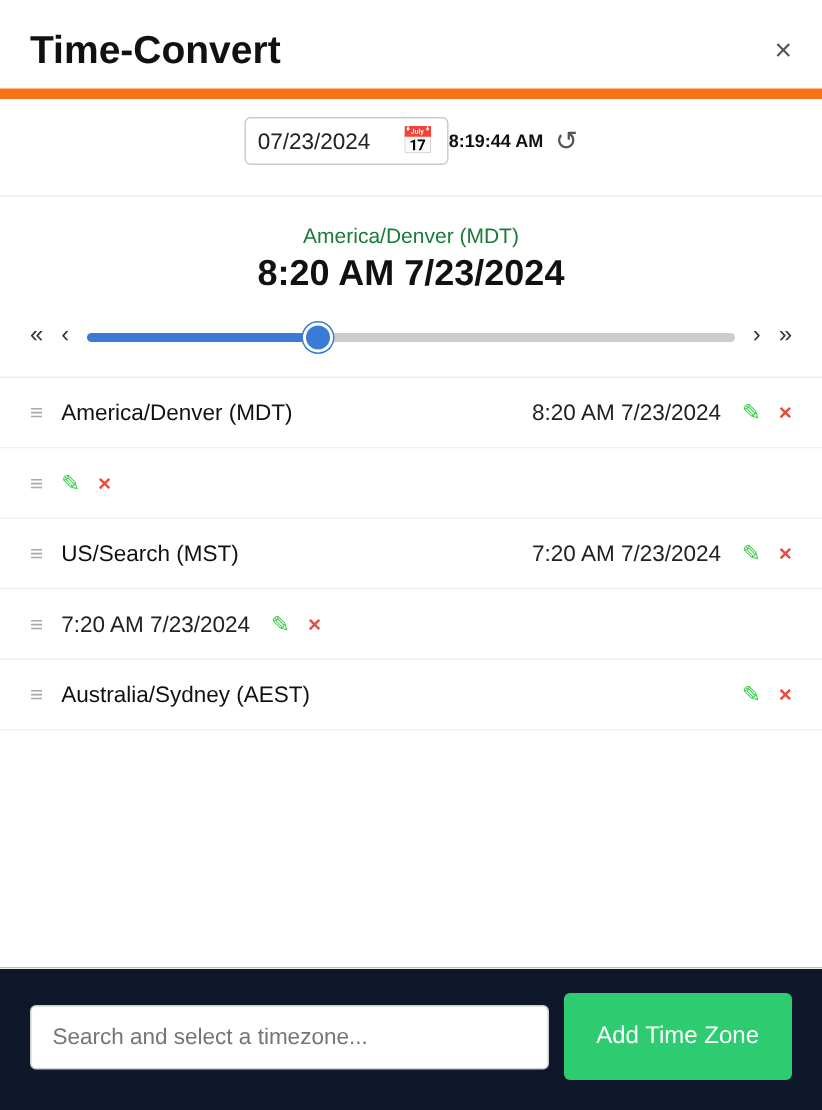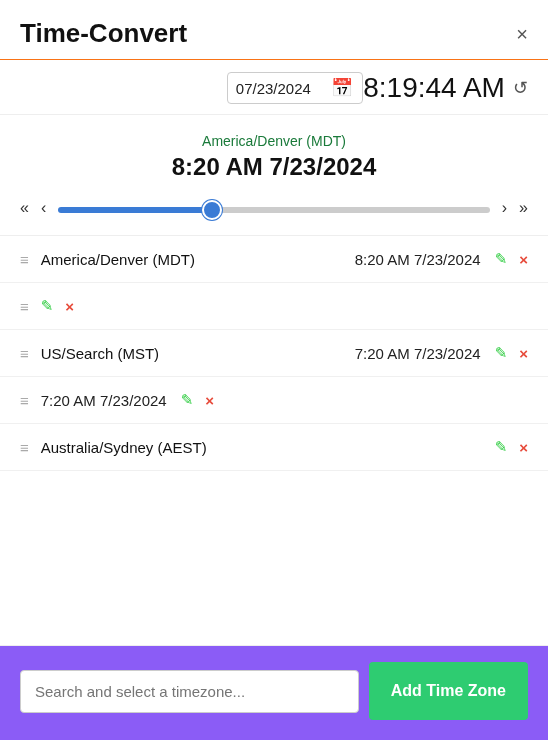--- a/index.html
+++ b/index.html
@@ -16,40 +16,40 @@
       background: #fff;
       padding: 0;
       display: flex;
       flex-direction: column;
     }
     .header {
       display: flex;
       align-items: center;
       justify-content: space-between;
       padding: 18px 20px 10px 20px;
-      border-bottom: 1px solid #f97316;
+      border-bottom: 7px solid #f97316;
     }
     .header-title {
       font-size: 26px;
       font-weight: 700;
       color: #111;
     }
     .close-btn {
       font-size: 20px;
       color: #555;
       background: none;
       border: none;
       cursor: pointer;
       line-height: 1;
     }
     .toolbar {
       display: flex;
       align-items: center;
-      justify-content: flex-end;
-      padding: 12px 20px 10px 20px;
+      justify-content: center;
+      padding: 12px 20px 20px 20px;
       border-bottom: 1px solid #eee;
     }
     .date-input-wrap {
       display: flex;
       align-items: center;
       border: 1px solid #ccc;
       border-radius: 4px;
       padding: 4px 8px;
       gap: 6px;
       background: #fff;
@@ -66,22 +66,22 @@
     .calendar-icon {
       font-size: 18px;
       color: #555;
     }
     .current-time {
       display: flex;
       align-items: center;
       gap: 8px;
     }
     .time-display {
-      font-size: 28px;
-      font-weight: 400;
+      font-size: 12px;
+      font-weight: 700;
       color: #111;
     }
     .refresh-icon {
       font-size: 18px;
       color: #555;
       cursor: pointer;
     }
     .hero-section {
       text-align: center;
       padding: 18px 20px 8px 20px;
@@ -190,40 +190,40 @@
       font-size: 15px;
       cursor: pointer;
       font-weight: 700;
     }
     .bottom-bar {
       padding: 16px 20px 20px 20px;
       border-top: 1px solid #eee;
       display: flex;
       align-items: center;
       gap: 10px;
-      background: #8b5cf6;
+      background: #0f172a;
       margin-top: auto;
     }
     .search-input {
       flex: 1;
       padding: 12px 14px;
       border: 1px solid #ccc;
       border-radius: 4px;
       font-size: 15px;
       color: #aaa;
       outline: none;
     }
     .add-btn {
       padding: 20px 22px;
       background: #2ecc71;
       color: #fff;
       border: none;
       border-radius: 4px;
       font-size: 16px;
-      font-weight: 700;
+      font-weight: 400;
       cursor: pointer;
       white-space: nowrap;
     }
   </style>
 </head>
 <body>
 
 <div class="app-container">
 
   <div class="header">

